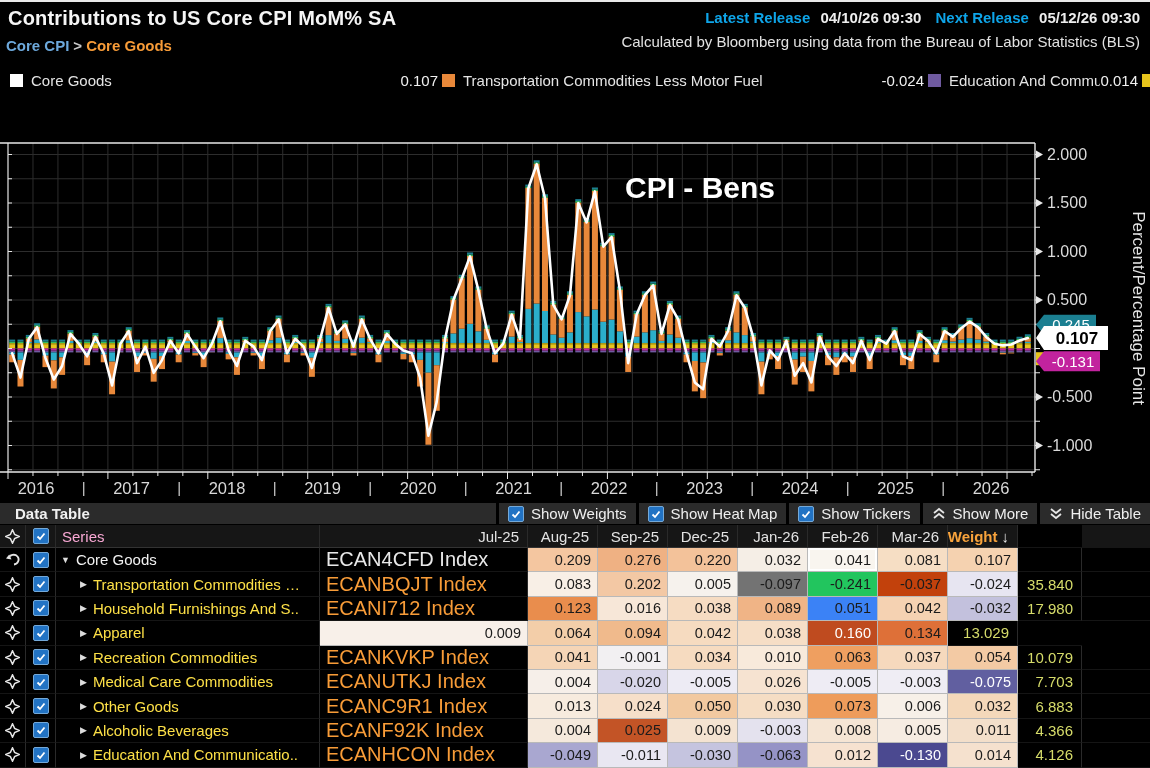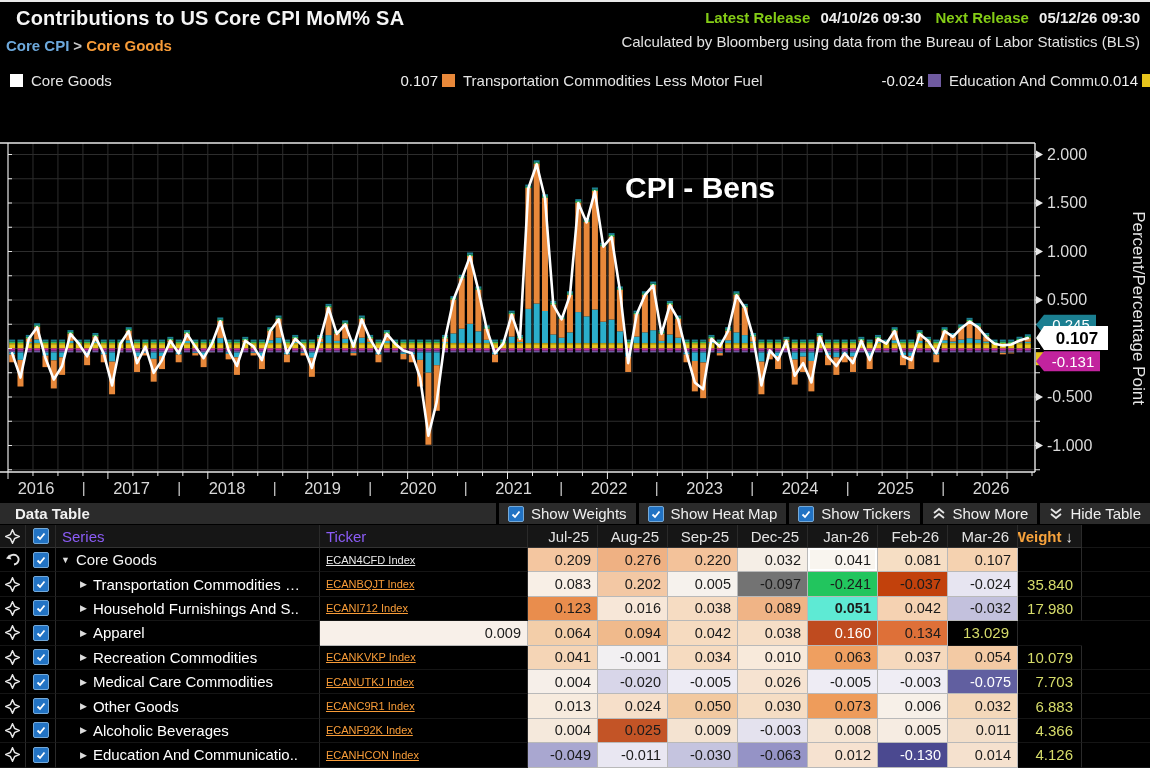--- a/index.html
+++ b/index.html
@@ -2,27 +2,27 @@
 <html><head>
 <meta charset="utf-8">
 <style>
   html,body{margin:0;padding:0;background:#000;}
   body{width:1150px;height:768px;position:relative;overflow:hidden;
        font-family:"Liberation Sans",sans-serif;color:#E8E8E8;}
   .abs{position:absolute;}
   #top-border{left:0;top:0;width:1150px;height:2px;background:#E9E9E9;}
 
   
-  #page-title{left:8px;top:7px;font-size:20px;font-weight:600;color:#F5F5F5;letter-spacing:.2px;margin-left:8px;}
+  #page-title{left:8px;top:7px;font-size:20px;font-weight:600;color:#F5F5F5;letter-spacing:.2px;}
   #breadcrumb{left:6px;top:37px;font-size:15px;font-weight:600;}
   #breadcrumb .crumb1{color:#6DA9DC;}
   #breadcrumb .sep{color:#C8C8C8;padding:0 4px;}
   #breadcrumb .crumb2{color:#F89C38;}
   #release-line{right:10px;top:9px;font-size:15px;font-weight:600;}
-  #release-line .lbl{color:#84cc16;}
+  #release-line .lbl{color:#0ea5e9;}
   #release-line .val{color:#EDEDED;padding:0 10px 0 6px;}
   #calc-line{right:10px;top:33px;font-size:15px;color:#E2E2E2;}
 
   
   #legend{left:10px;top:70px;width:1132px;height:66px;display:grid;
           grid-template-columns:432px 486px 214px;grid-auto-rows:21px;grid-auto-flow:column;}
   .lg-item{display:flex;align-items:center;cursor:default;}
   .lg-swatch{width:13px;height:13px;margin-right:8px;flex:none;}
   .lg-label{flex:1;font-size:15px;color:#E4E4E4;white-space:nowrap;overflow:hidden;}
   .lg-value{font-size:15px;color:#F0F0F0;text-align:right;padding-right:4px;}
@@ -43,29 +43,29 @@
   .t-row{display:grid;height:24.4px;
     grid-template-columns:26px 30px 264px 208px 70px 70px 70px 70px 70px 70px 70px 64px 1fr;}
   .t-row.hdr{height:23px;background:#161616;}
   .dcell{display:flex;align-items:center;border-right:1px solid #2A2A2A;border-bottom:1px solid #151515;
          background:#000;overflow:hidden;white-space:nowrap;}
   .hdr .dcell{background:#161616;border-bottom:1px solid #333;}
   .icon-cell{justify-content:center;}
   .series-cell{padding-left:5px;font-size:15px;gap:6px;}
   .series-cell.child{padding-left:24px;}
   .series-name.parent{color:#F2F2F2;}
-  .series-name.child{color:#ffffff;}
+  .series-name.child{color:#fde047;}
   .tri{font-size:9px;color:#DDD;}
-  .ticker-cell{padding-left:6px;font-size:11px;text-decoration:underline;}
+  .ticker-cell{padding-left:6px;font-size:20px;}
   .ticker-cell.parent{color:#E8E8E8;}
   .ticker-cell.child{color:#F89C38;}
   .val-cell{justify-content:flex-end;padding-right:6px;font-size:14.5px;color:#1B1B1B;
             border-right:1px solid #B9B9B9;border-bottom:1px solid #B9B9B9;}
   .val-cell.hl{box-shadow:inset 0 0 0 2px #FFFFFF;}
-  .hdr-txt{color:#8b5cf6;font-size:15px;padding-left:6px;}
+  .hdr-txt{color:#f9a8d4;font-size:15px;padding-left:6px;}
   .mon-hdr{justify-content:flex-end;padding-right:8px;font-size:15px;color:#E3E3E3;}
   .weight-hdr{justify-content:flex-end;padding-right:8px;font-size:15px;font-weight:600;color:#F8A33C;gap:4px;}
   .weight-hdr .arr{color:#E8E8E8;font-weight:400;}
   .weight-cell{justify-content:flex-end;padding-right:8px;font-size:15px;color:#D6DC6A;}
   .filler{background:#000;border-bottom:1px solid #151515;}
 </style>
 </head>
 <body>
 
 <div id="top-border" class="abs"></div>
@@ -1328,21 +1328,20 @@
         </svg>
       </div>
       <div class="dcell icon-cell">
         <span class="cbx">
           <svg width="10" height="10" viewBox="0 0 10 10">
             <path d="M1.5 5.5 L4 8 L8.5 2.5" stroke="#FFFFFF" stroke-width="1.8" fill="none"></path>
           </svg>
         </span>
       </div>
       <div class="dcell hdr-txt">Series</div>
-      <div class="dcell hdr-txt">Ticker</div>
       <div class="dcell mon-hdr">Jul-25</div>
       <div class="dcell mon-hdr">Aug-25</div>
       <div class="dcell mon-hdr">Sep-25</div>
       <div class="dcell mon-hdr">Dec-25</div>
       <div class="dcell mon-hdr">Jan-26</div>
       <div class="dcell mon-hdr">Feb-26</div>
       <div class="dcell mon-hdr">Mar-26</div>
       <div class="dcell weight-hdr">
         <span>Weight</span>
         <span class="arr">↓</span>
@@ -1421,21 +1420,21 @@
       </div>
       <div class="dcell series-cell child">
         <span class="tri">▶</span>
         <span class="series-name child">Household Furnishings And S..</span>
       </div>
       <div class="dcell ticker-cell child">ECANI712 Index</div>
       <div class="dcell val-cell" style="background: rgb(233, 141, 77);">0.123</div>
       <div class="dcell val-cell" style="background: rgb(247, 231, 216);">0.016</div>
       <div class="dcell val-cell" style="background: rgb(246, 220, 194);">0.038</div>
       <div class="dcell val-cell" style="background: rgb(240, 180, 134);">0.089</div>
-      <div class="dcell val-cell" style="background: #5eead4; font-weight: bold;">0.051</div>
+      <div class="dcell val-cell" style="background: #3b82f6;">0.051</div>
       <div class="dcell val-cell" style="background: rgb(245, 210, 178);">0.042</div>
       <div class="dcell val-cell" style="background: rgb(195, 193, 221);">-0.032</div>
       <div class="dcell weight-cell">17.980</div>
       <div class="filler"></div>
     </div>
     <div class="t-row">
       <div class="dcell icon-cell">
         <svg width="15" height="15" viewBox="0 0 15 15">
           <path d="M7.5 0.8 L9.6 5.4 L14.2 7.5 L9.6 9.6 L7.5 14.2 L5.4 9.6 L0.8 7.5 L5.4 5.4 Z" fill="none" stroke="#E4E4E4" stroke-width="1.5"></path>
         </svg>

